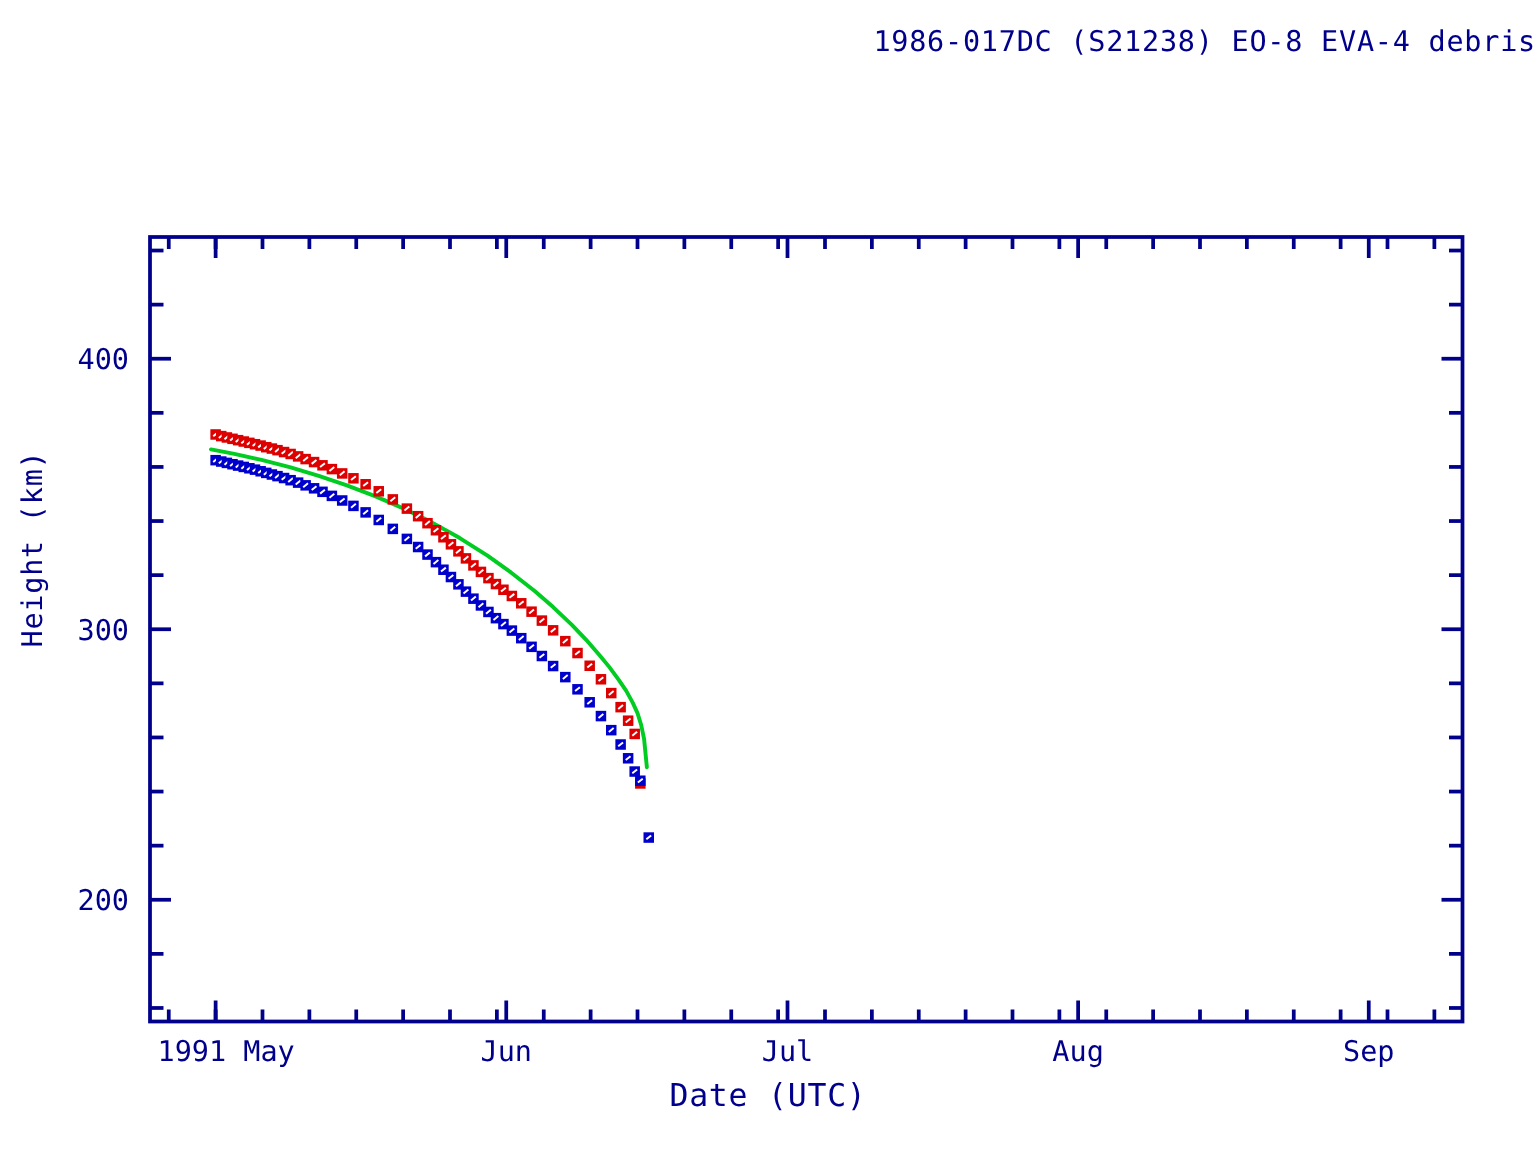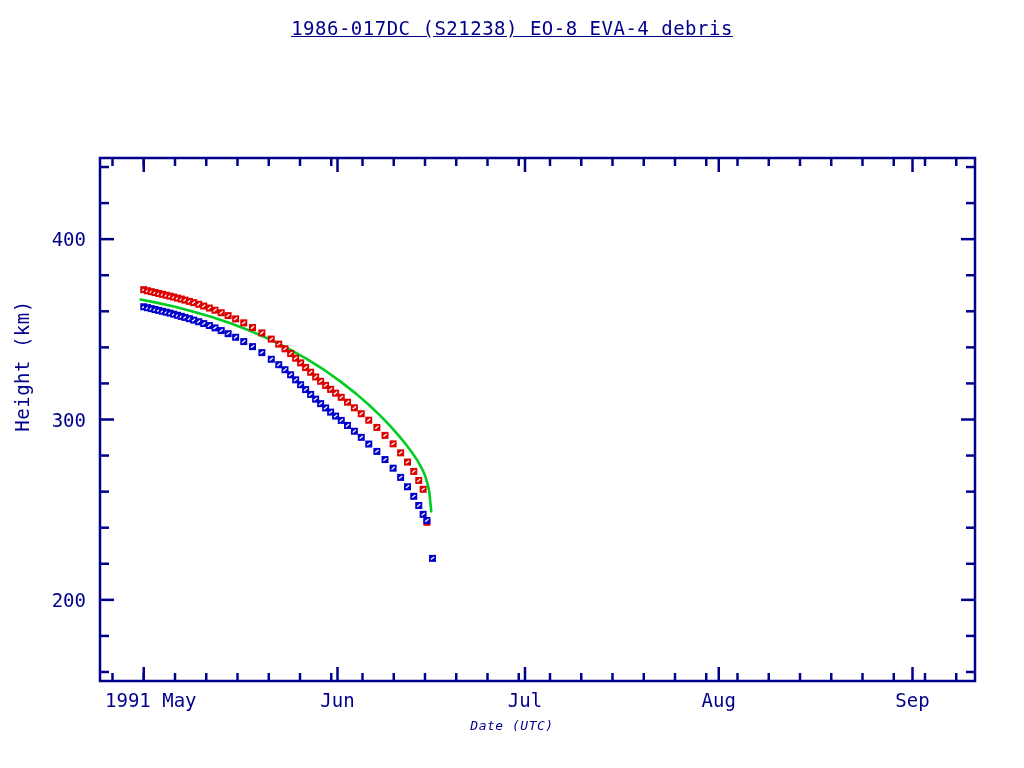--- a/index.html
+++ b/index.html
@@ -13,39 +13,37 @@
     height: 768px;
     background: #ffffff;
     overflow: hidden;
     font-family: "DejaVu Serif", serif;
   }
   .chart-title {
     position: absolute;
     top: 17px;
     left: 0;
     width: 1024px;
-    text-align: center;
+    text-align: right;
     color: #00008b;
     font-family: "DejaVu Sans Mono", monospace;
     font-size: 19px;
     letter-spacing: 0.5px;
     white-space: pre;
-    text-decoration: underline;
   }
   .axis-title-x {
     position: absolute;
     left: 0;
     top: 718px;
     width: 1024px;
     text-align: center;
     color: #00008b;
     font-family: "DejaVu Sans Mono", monospace;
-    font-size: 13px;
+    font-size: 21px;
     letter-spacing: 0.5px;
-    font-style: italic;
   }
   .axis-title-y {
     position: absolute;
     left: -78px;
     top: 355px;
     width: 200px;
     text-align: center;
     color: #00008b;
     font-family: "DejaVu Sans Mono", monospace;
     font-size: 19px;

